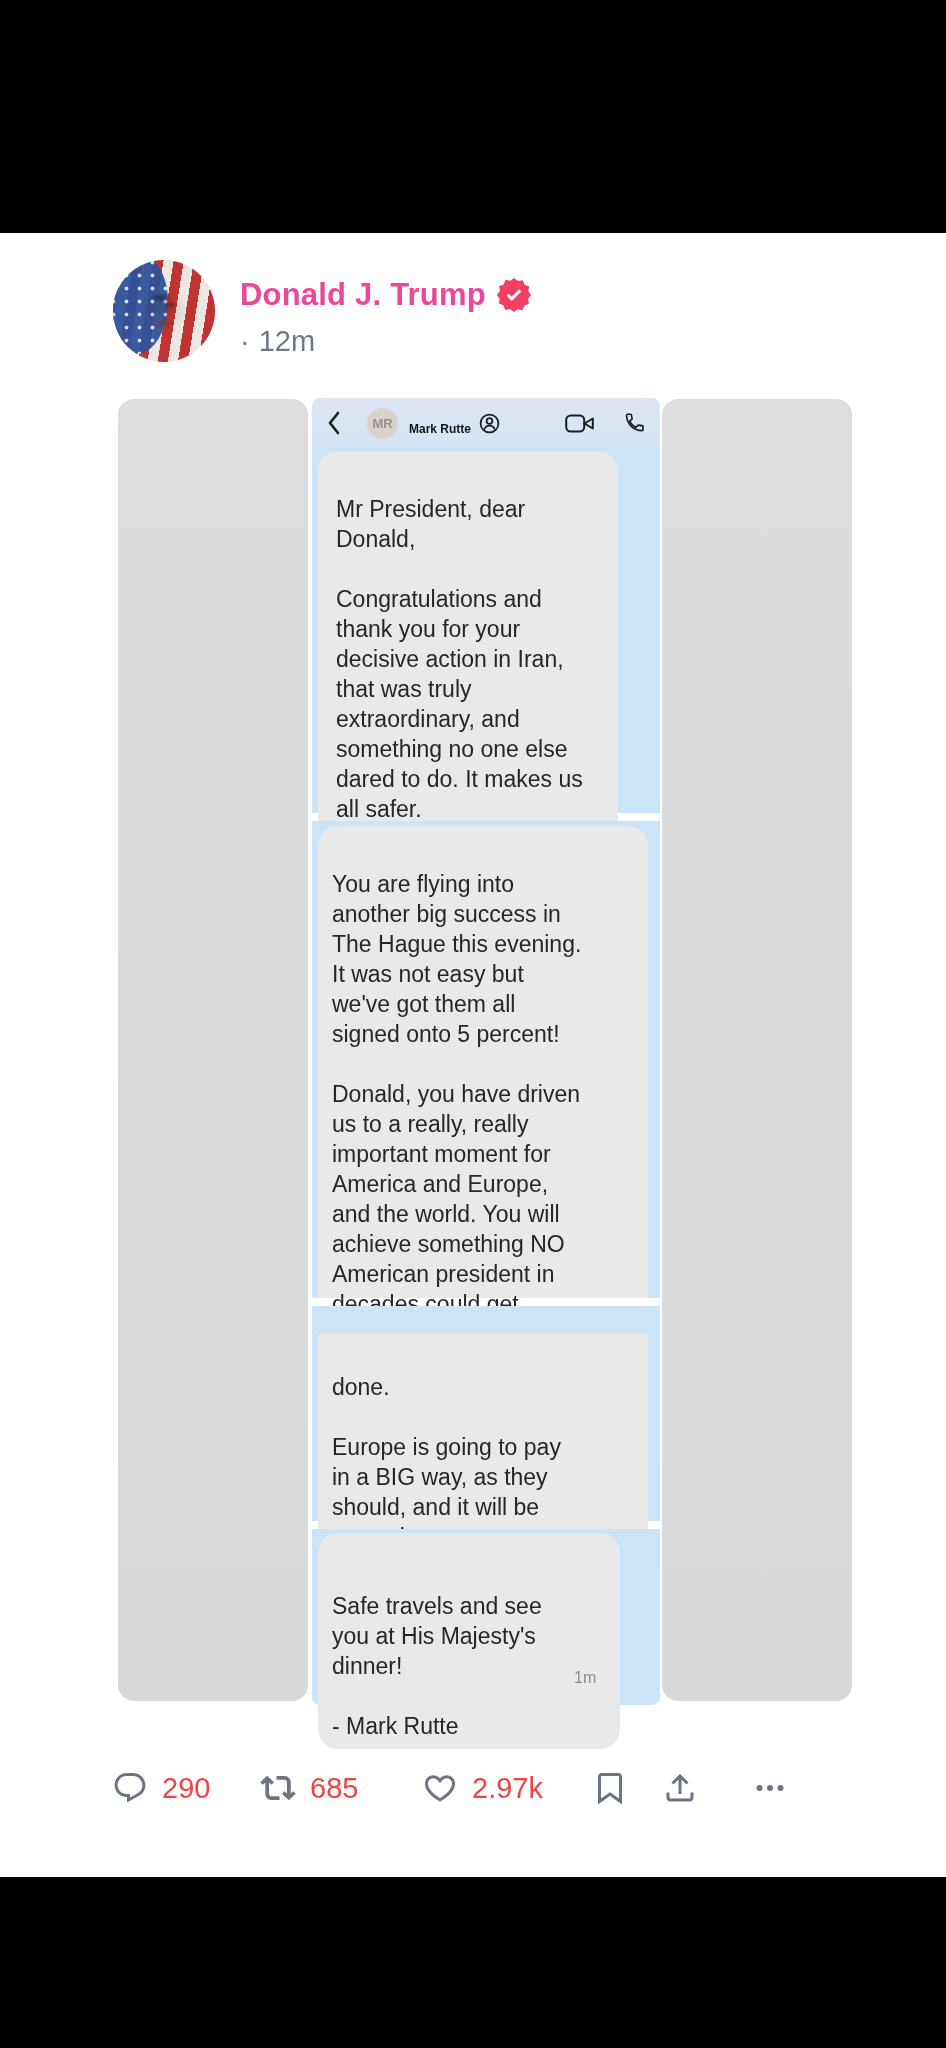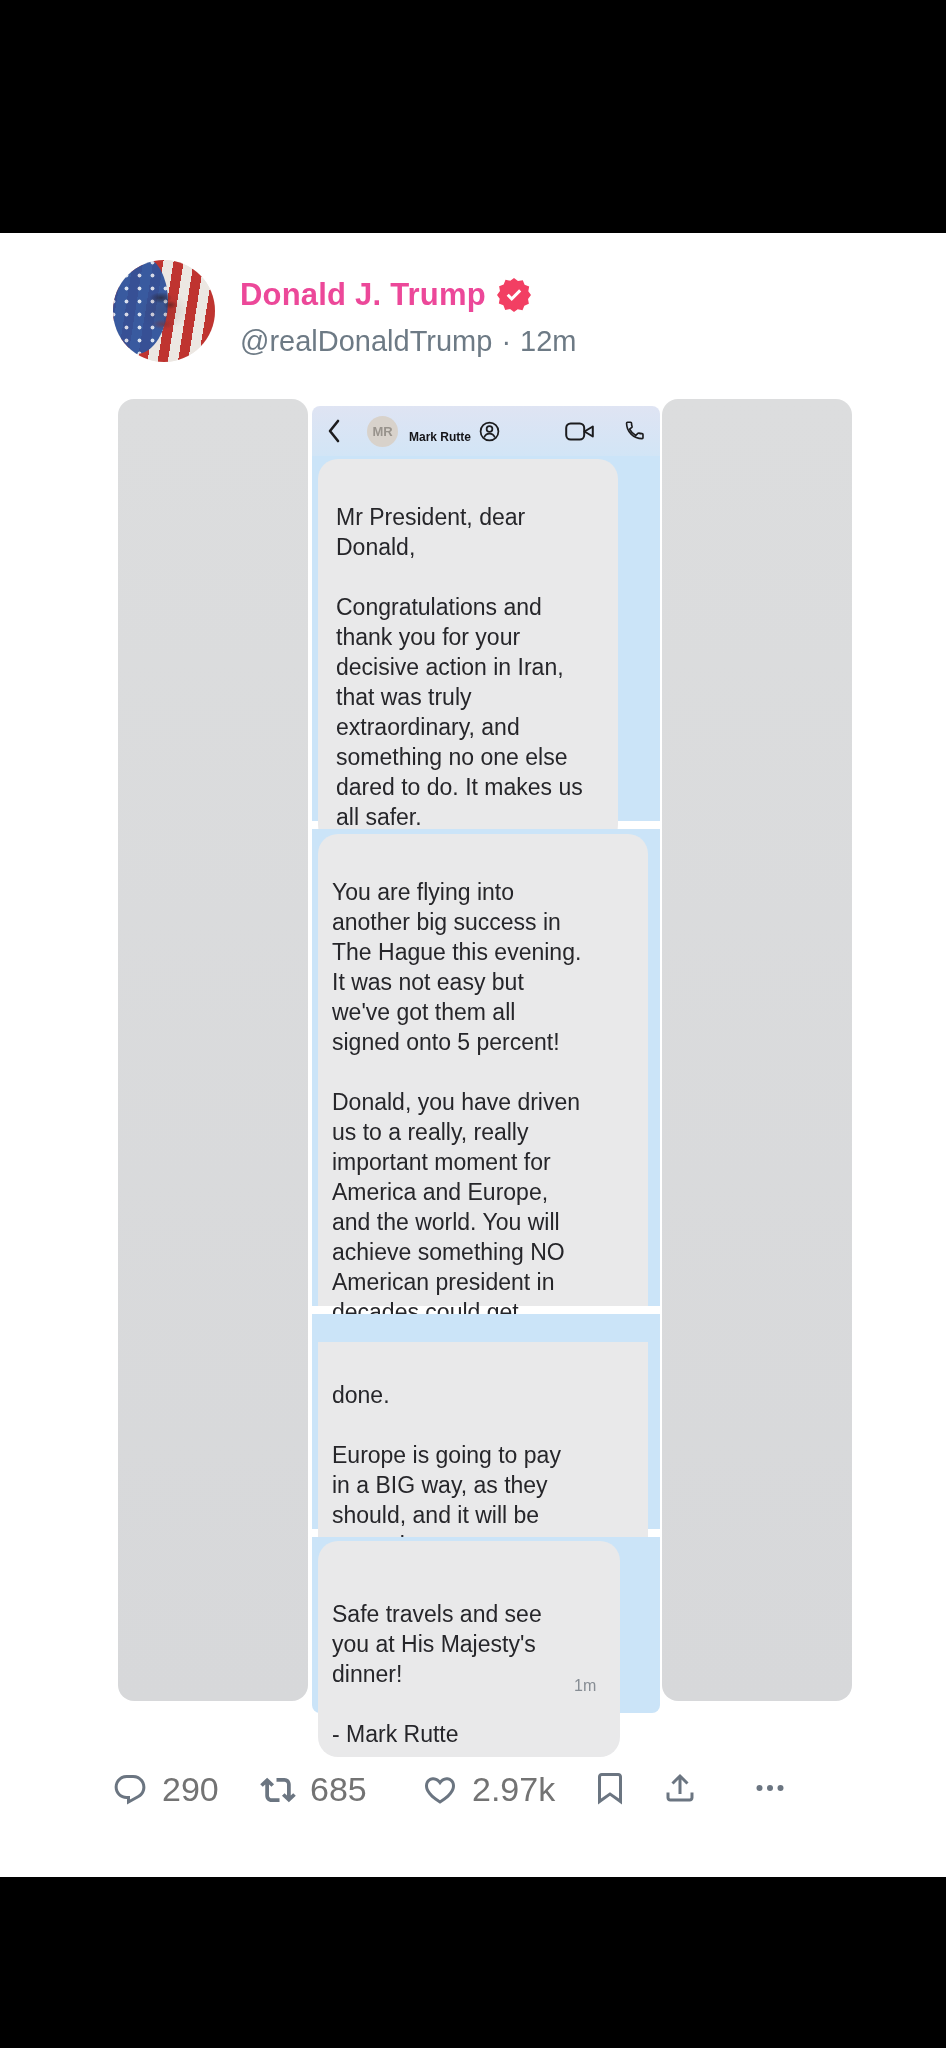--- a/index.html
+++ b/index.html
@@ -35,21 +35,21 @@
   .author-name{font-size:31px;font-weight:700;color:#ec4899;letter-spacing:.2px;cursor:pointer;}
   .badge{width:34px;height:34px;display:block;}
   .handle-row{position:absolute;left:240px;top:92px;font-size:29px;color:#6d7a85;display:flex;gap:9px;align-items:baseline;}
 
   
   .image-area{position:absolute;left:0;top:162px;width:946px;height:1320px;cursor:pointer;}
   .panel{position:absolute;top:4px;width:190px;height:1302px;border-radius:16px;
          background:linear-gradient(180deg,#dcddde 0%,#d7d8da 100%);}
   .panel.left{left:118px;}
   .panel.right{left:662px;}
-  .chat{position:absolute;left:312px;top:8px;width:348px;height:1314px;}
+  .chat{position:absolute;left:312px;top:0;width:348px;height:1314px;}
   .chat-header{
     position:absolute;left:0;top:3px;width:348px;height:50px;
     background:linear-gradient(180deg,#dfe4f3 0%,#d2e5f6 100%);
     border-radius:8px 8px 0 0;display:flex;align-items:center;
   }
   .back-ic{margin-left:15px;width:13px;height:24px;flex:0 0 auto;}
   .mr-avatar{margin-left:27px;width:31px;height:31px;border-radius:50%;background:#d8d2cb;
     display:flex;align-items:center;justify-content:center;font-size:13px;font-weight:700;color:#98938c;flex:0 0 auto;}
   .contact-name{margin-left:11px;font-size:12px;font-weight:700;color:#141418;white-space:nowrap;margin-top:11px;}
   .contact-ic{margin-left:7px;width:23px;height:23px;flex:0 0 auto;}
@@ -69,21 +69,21 @@
   .seg1 .bubble{top:3px;width:264px;padding:13px 18px;border-radius:20px;}
   .seg2 .bubble{top:5px;bottom:0;width:302px;padding:13px 14px 0 14px;border-radius:20px 20px 0 0;}
   .seg3 .bubble{top:0;width:302px;padding:8px 14px 14px 14px;border-radius:0 0 20px 20px;margin-top:28px;}
   .seg4 .bubble{top:4px;width:274px;padding:28px 14px 8px 14px;border-radius:20px;}
   .msg-time{position:absolute;left:262px;top:140px;font-size:16px;color:#878d94;}
 
   
   .engagement{position:absolute;left:0;top:1537px;width:946px;height:56px;color:#6b7581;}
   .eng{position:absolute;top:0;display:flex;align-items:center;gap:14px;cursor:pointer;color:#6b7581;}
   .eng svg{width:36px;height:36px;display:block;}
-  .eng .count{font-size:34px;color:#737373;}
+  .eng .count{font-size:29px;color:#ef4444;}
   .eng.reply{left:112px;}
   .eng.repost{left:260px;}
   .eng.like{left:422px;}
   .eng.bookmark{left:592px;}
   .eng.share{left:662px;}
   .eng.more{left:752px;}
 </style>
 </head>
 <body>
 
@@ -99,21 +99,20 @@
       <div class="face"></div>
     </div>
     <div class="name-row">
       <span class="author-name">Donald J. Trump</span>
       <svg class="badge" viewBox="0 0 24 24">
         <path fill="#f23f63" d="M12 0l2.8 2.1 3.4-.6 1.3 3.2 3.2 1.3-.6 3.4L24 12l-2.1 2.8.6 3.4-3.2 1.3-1.3 3.2-3.4-.6L12 24l-2.8-2.1-3.4.6-1.3-3.2-3.2-1.3.6-3.4L0 12l2.1-2.8-.6-3.4 3.2-1.3 1.3-3.2 3.4.6L12 0z"></path>
         <path fill="#fff" d="M10.4 16.2l-3.6-3.6 1.5-1.5 2.1 2.1 5.2-5.2 1.5 1.5-6.7 6.7z"></path>
       </svg>
     </div>
     <div class="handle-row">
-      <span>@realDonaldTrump</span>
       <span>·</span>
       <span>12m</span>
     </div>
 
     <div class="image-area">
       <div class="panel left"></div>
       <div class="panel right"></div>
 
       <div class="chat">
 

